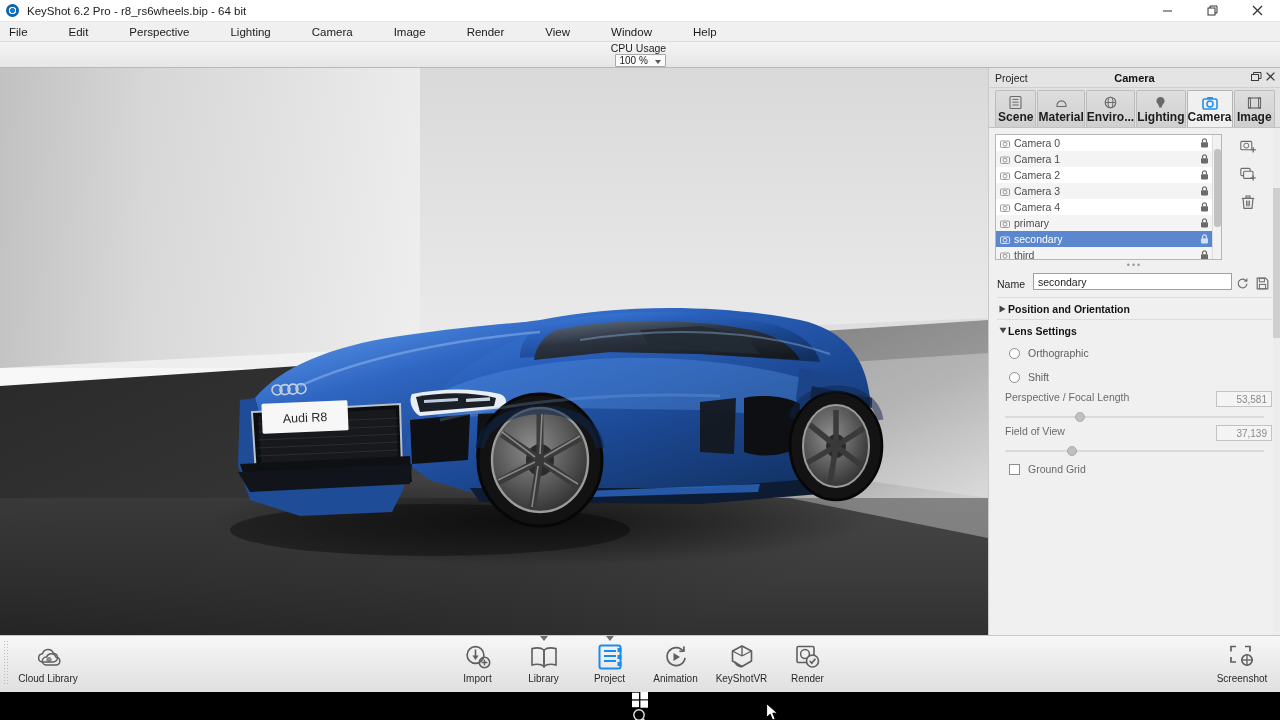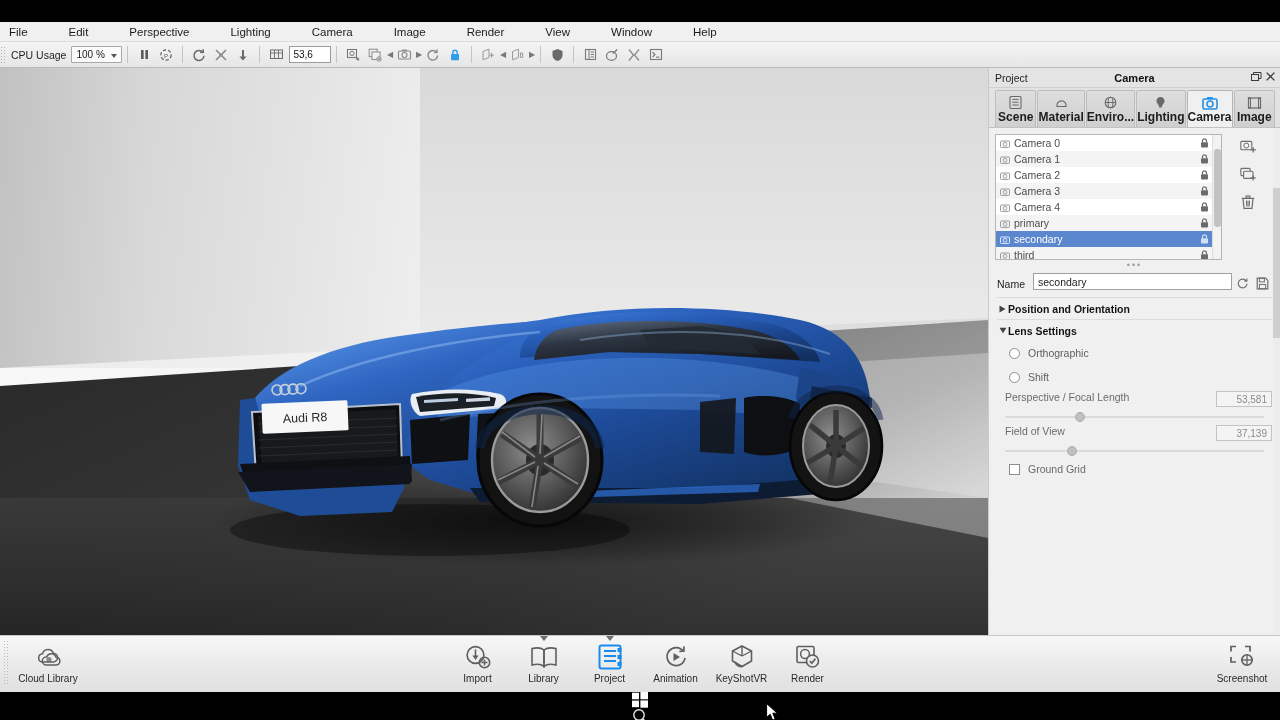--- a/index.html
+++ b/index.html
@@ -40,21 +40,21 @@
   .menu-item {
     font-size: 11.5px; color: #1b1b1b; padding: 0 9px; line-height: 20px;
     height: 20px; white-space: nowrap;
   }
 
   
   .toolbar {
     position: absolute; top: 42px; left: 0; width: 1280px; height: 26px;
     background: linear-gradient(to bottom, #f4f4f4 0%, #e6e6e6 100%);
     border-bottom: 1px solid #b9b9b9;
-    display: flex; align-items: center; 
+    display: flex; align-items: center;  flex-direction: column;
   }
   .grip {
     width: 5px; height: 18px; margin-right: 4px;
     background-image: radial-gradient(#b0b0b0 40%, transparent 41%);
     background-size: 3px 3px;
   }
   .tb-label { font-size: 10.5px; color: #1e1e1e; margin: 0 5px 0 2px; white-space: nowrap; }
   .cpu-select {
     width: 51px; height: 17px; background: #fbfbfb;
     border: 1px solid #a8a8a8; border-radius: 1px;
@@ -259,20 +259,43 @@
   .clock { font-size: 11px; color: #ffffff; padding: 0 8px; white-space: nowrap; }
   .tray-action { width: 26px; height: 28px; display: flex; align-items: center; justify-content: center; }
 
   .cursor { position: absolute; left: 766px; top: 703px; z-index: 50; }
 </style>
 </head>
 <body>
 
 <div id="app">
 
+  <div class="titlebar">
+    <div class="ks-logo"></div>
+    <div class="title-text">KeyShot 6.2 Pro  - r8_rs6wheels.bip  - 64 bit</div>
+    <div class="win-btns">
+      <div class="win-btn">
+        <svg width="11" height="11" viewBox="0 0 11 11">
+            <line x1="1" y1="6" x2="10" y2="6" stroke="#333" stroke-width="1"></line>
+          </svg>
+      </div>
+      <div class="win-btn">
+        <svg width="11" height="11" viewBox="0 0 11 11">
+          <rect x="1" y="3" width="7" height="7" fill="none" stroke="#333" stroke-width="1"></rect>
+          <polyline points="3,3 3,1 10,1 10,8 8,8" fill="none" stroke="#333" stroke-width="1"></polyline>
+        </svg>
+      </div>
+      <div class="win-btn">
+        <svg width="11" height="11" viewBox="0 0 11 11">
+          <line x1="1" y1="1" x2="10" y2="10" stroke="#333" stroke-width="1.2"></line>
+          <line x1="10" y1="1" x2="1" y2="10" stroke="#333" stroke-width="1.2"></line>
+        </svg>
+      </div>
+    </div>
+  </div>
 
   <div class="menubar">
     <div class="menu-item">File</div>
     <div class="menu-item">Edit</div>
     <div class="menu-item">Perspective</div>
     <div class="menu-item">Lighting</div>
     <div class="menu-item">Camera</div>
     <div class="menu-item">Image</div>
     <div class="menu-item">Render</div>
     <div class="menu-item">View</div>

